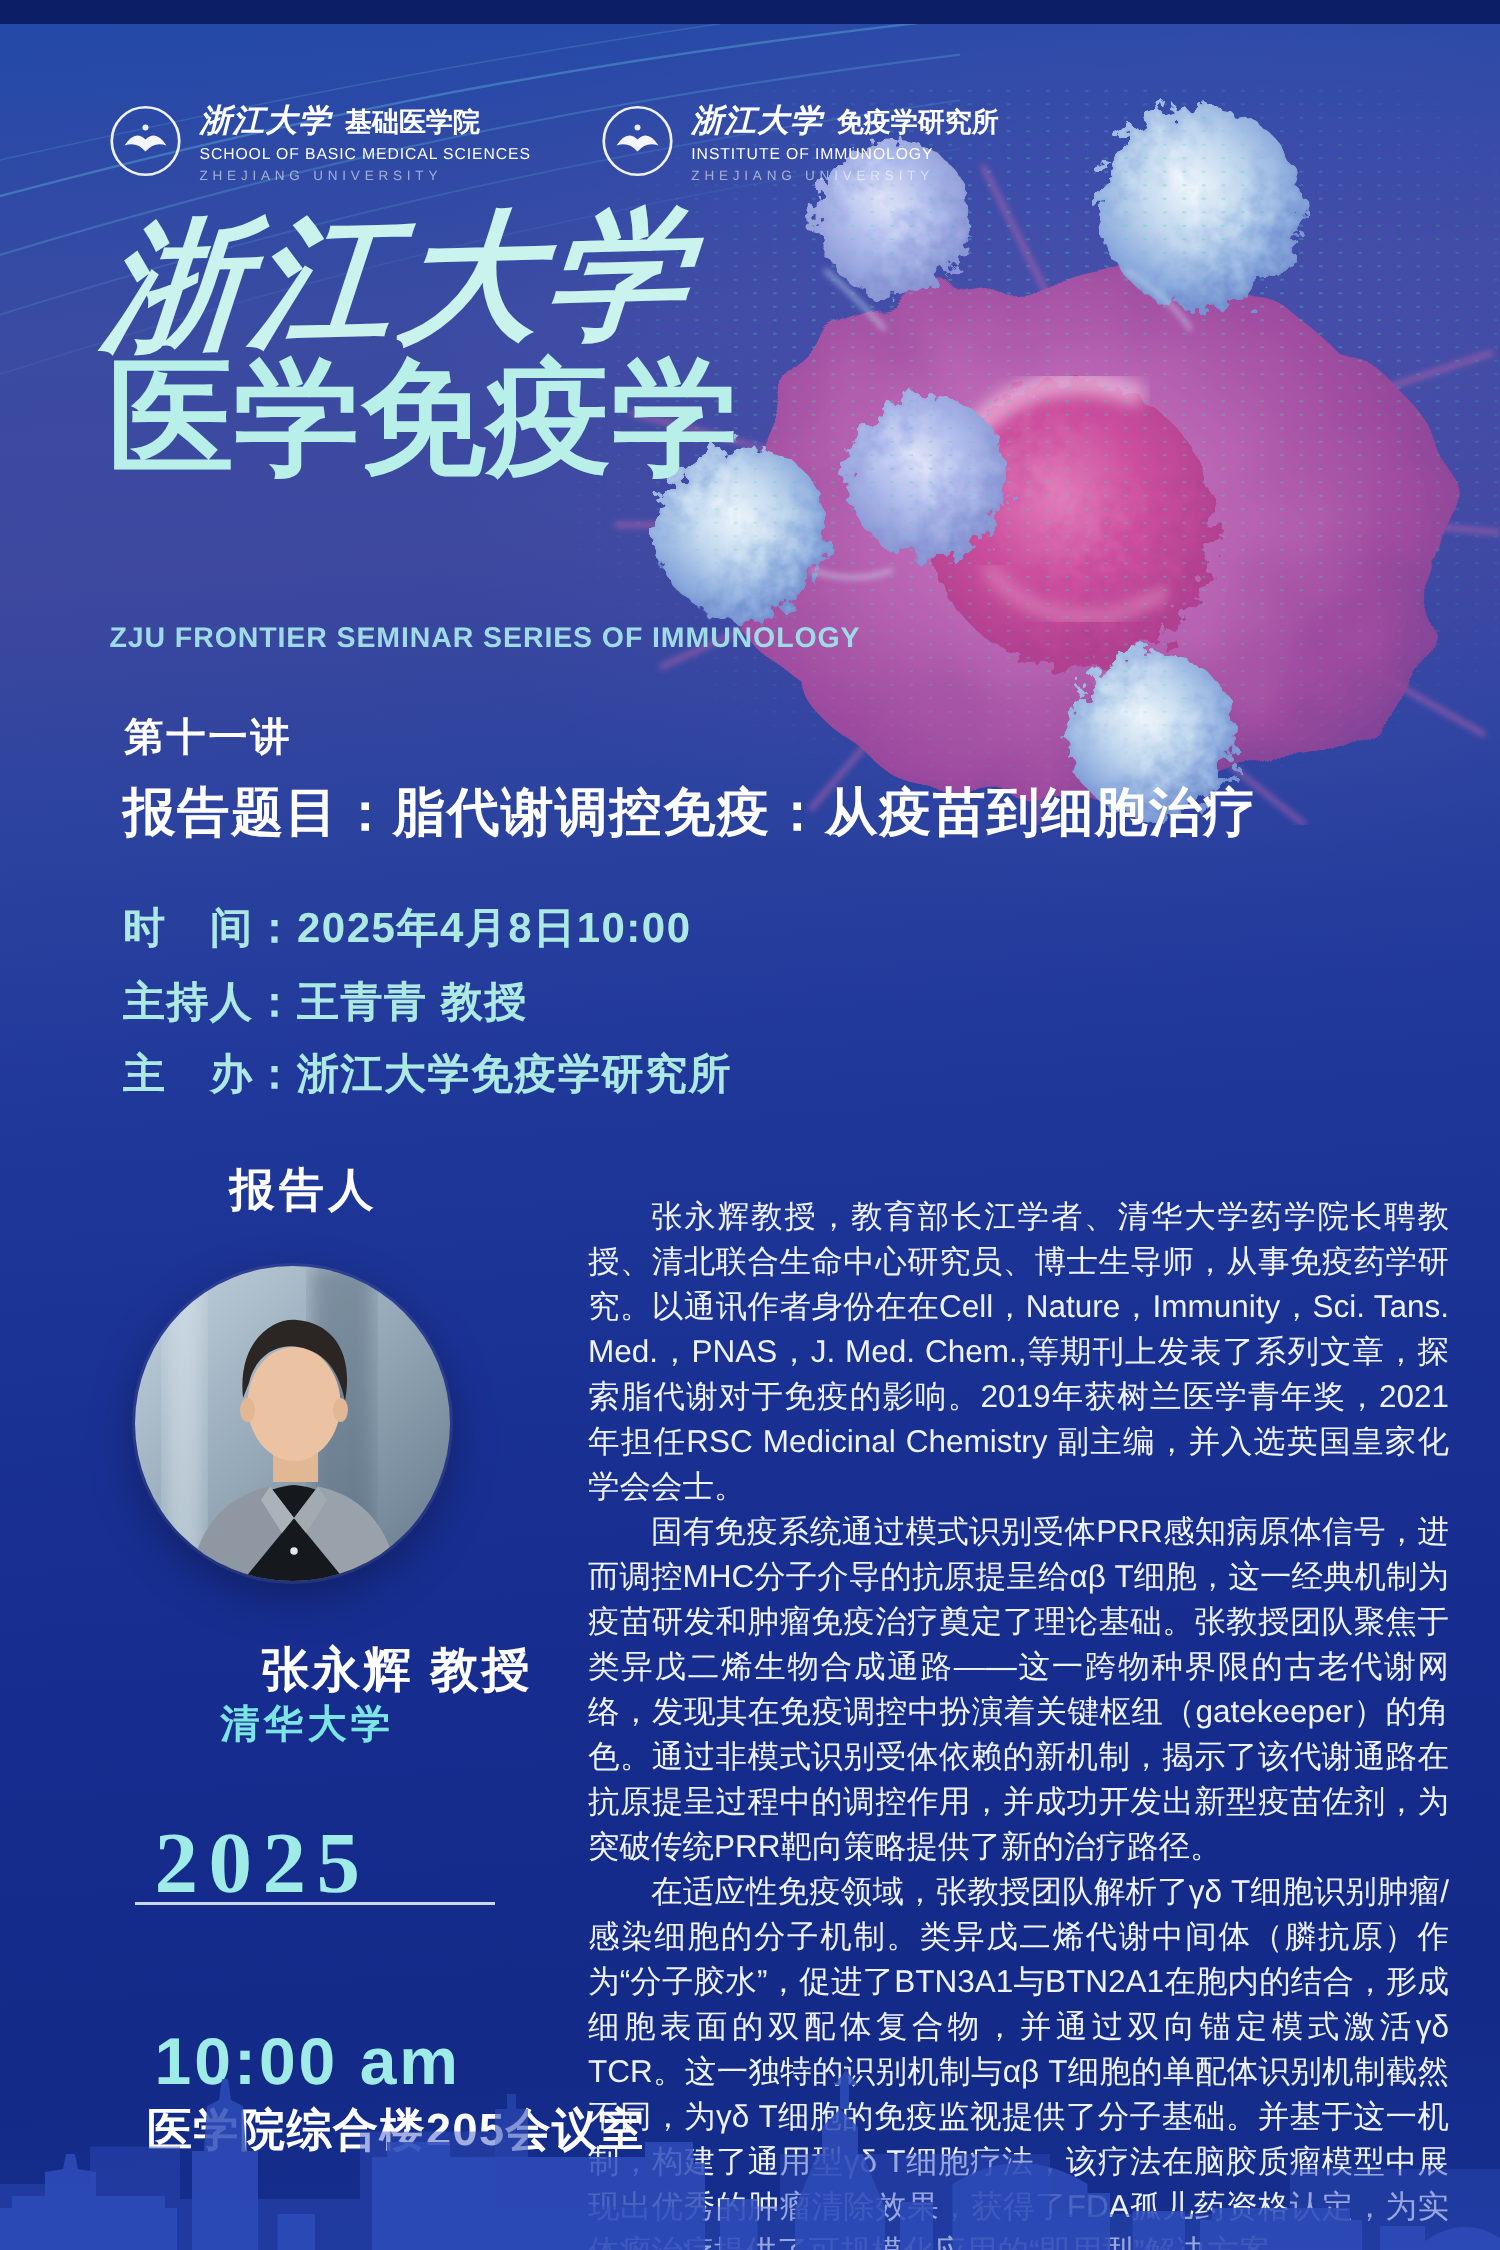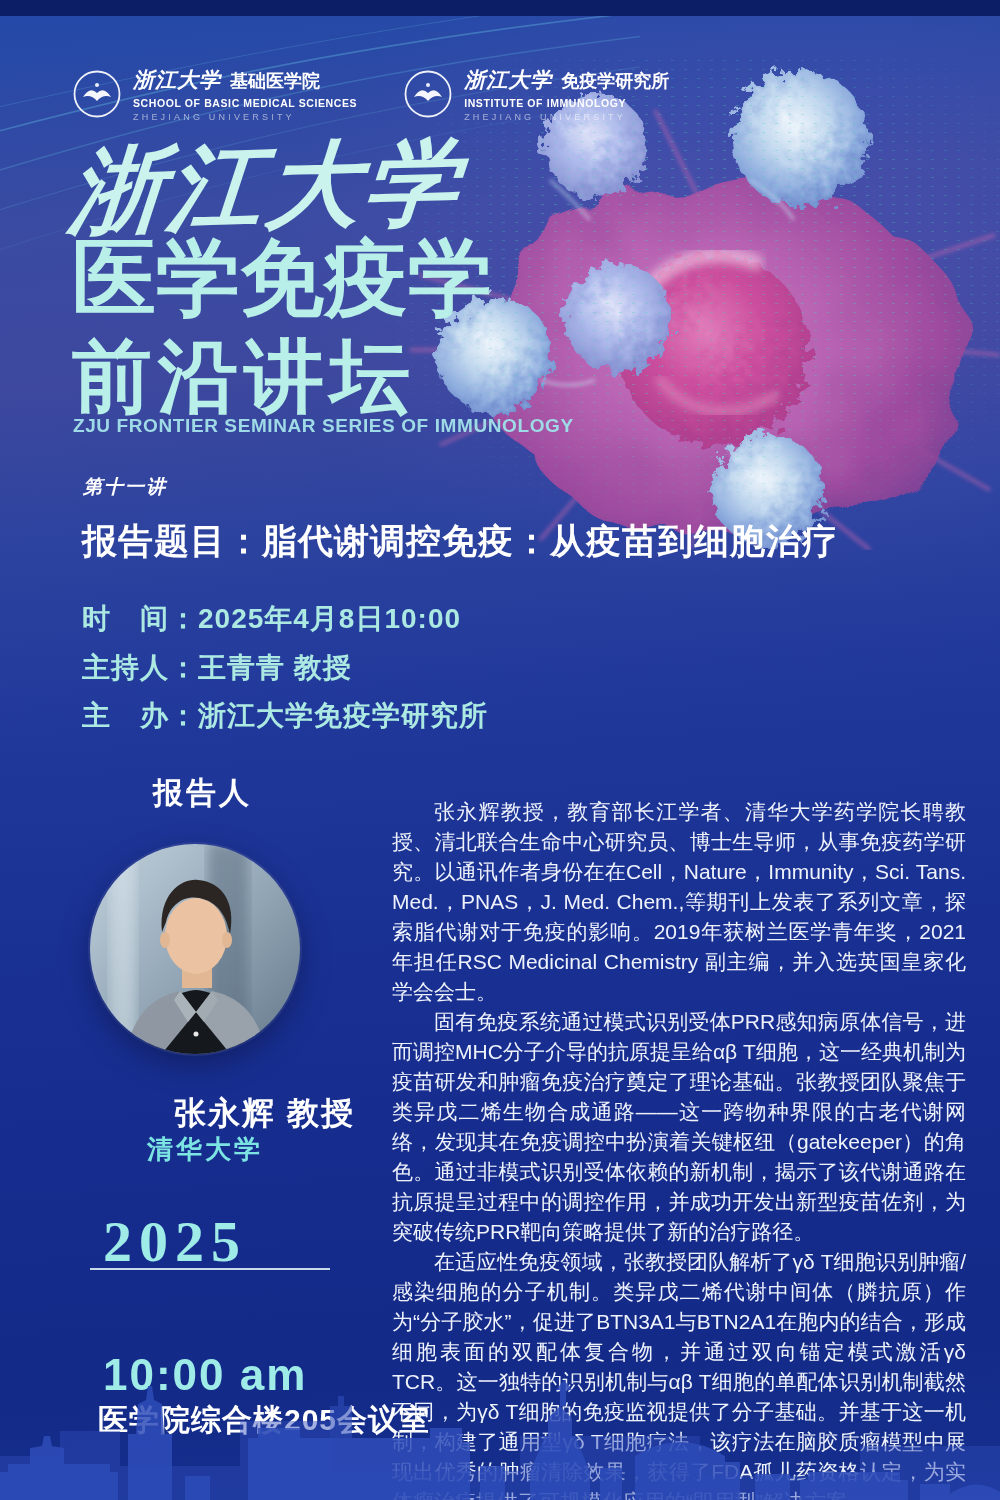--- a/index.html
+++ b/index.html
@@ -28,34 +28,34 @@
   .skyline{ position:absolute; left:0; bottom:0; width:1000px; height:140px; }
 
   
   .logos{ position:absolute; left:72px; top:50px; display:flex; gap:46px; }
   .logo{ display:flex; align-items:center; }
   .seal{ width:50px; height:50px; flex:0 0 aupx; }
   .logo-text{ margin-left:11px; color:#fff; }
   .logo-row1{ display:flex; align-items:baseline; white-space:nowrap; }
   .cn-univ{ font-size:21px; font-weight:700; font-style:italic; letter-spacing:1px; }
   .cn-dept{ font-size:18px; font-weight:700; margin-left:9px; font-style:normal; }
-  .en1{ display:block; font-size:10.5px; font-weight:700; letter-spacing:.6px; margin-top:3px; }
+  .en1{ display:block; font-size:10.5px; font-weight:400; letter-spacing:.6px; margin-top:3px; }
   .en2{ display:block; font-size:9px; letter-spacing:3.2px; margin-top:3px; color:rgba(255,255,255,.55); }
 
   
   .calligraphy{
     position:absolute; left:70px; top:108px; font-size:94px; font-weight:700;
     color:#c9f3ec; transform:skewX(-6deg) rotate(-1.5deg); letter-spacing:4px; font-style:italic;
   }
   .title1{ position:absolute; left:72px; top:206px; font-size:84px; font-weight:700; color:#b9efe9; letter-spacing:0; }
   .title2{ position:absolute; left:72px; top:308px; font-size:80px; font-weight:900; color:#b9efe9; letter-spacing:6px; }
   .subtitle{ position:absolute; left:73px; top:399px; font-size:19px; font-weight:700; color:#9fdbe6; letter-spacing:.6px; }
 
   
-  .lecture-no{ position:absolute; left:83px; top:458px; font-size:19px; font-weight:700; color:#ffffff; letter-spacing:2px;font-style:italic; }
+  .lecture-no{ position:absolute; left:83px; top:458px; font-size:26px; font-weight:700; color:#ffffff; letter-spacing:2px; }
   .report-title{ position:absolute; left:82px; top:502px; font-size:35px; font-weight:900; color:#ffffff; letter-spacing:1px; white-space:nowrap; }
   .info-line{ position:absolute; left:82px; font-size:28px; font-weight:700; color:#abe9e2; letter-spacing:1px; white-space:nowrap; }
   .info-time{ top:584px; } .info-host{ top:633px; } .info-org{ top:681px; }
 
   
   .speaker-heading{ position:absolute; left:90px; top:757px; width:225px; text-align:center;
     font-size:30px; font-weight:700; color:#fff; letter-spacing:3px; }
   .photo{
     position:absolute; left:90px; top:828px; width:210px; height:210px; border-radius:50%;
     overflow:hidden; box-shadow:0 0 0 2px rgba(255,255,255,.08), 0 10px 30px rgba(0,0,20,.35);
@@ -203,21 +203,20 @@
           <span class="cn-dept">免疫学研究所</span>
         </div>
         <span class="en1">INSTITUTE OF IMMUNOLOGY</span>
         <span class="en2">ZHEJIANG UNIVERSITY</span>
       </div>
     </div>
   </div>
 
   <div class="calligraphy">浙江大学</div>
   <div class="title1">医学免疫学</div>
-  <div class="title2">前沿讲坛</div>
   <div class="subtitle">ZJU FRONTIER SEMINAR SERIES OF IMMUNOLOGY</div>
 
   <div class="lecture-no">第十一讲</div>
   <div class="report-title">报告题目：脂代谢调控免疫：从疫苗到细胞治疗</div>
   <div class="info-line info-time">时　间：2025年4月8日10:00</div>
   <div class="info-line info-host">主持人：王青青 教授</div>
   <div class="info-line info-org">主　办：浙江大学免疫学研究所</div>
 
   <div class="speaker-heading">报告人</div>
   <div class="photo">

